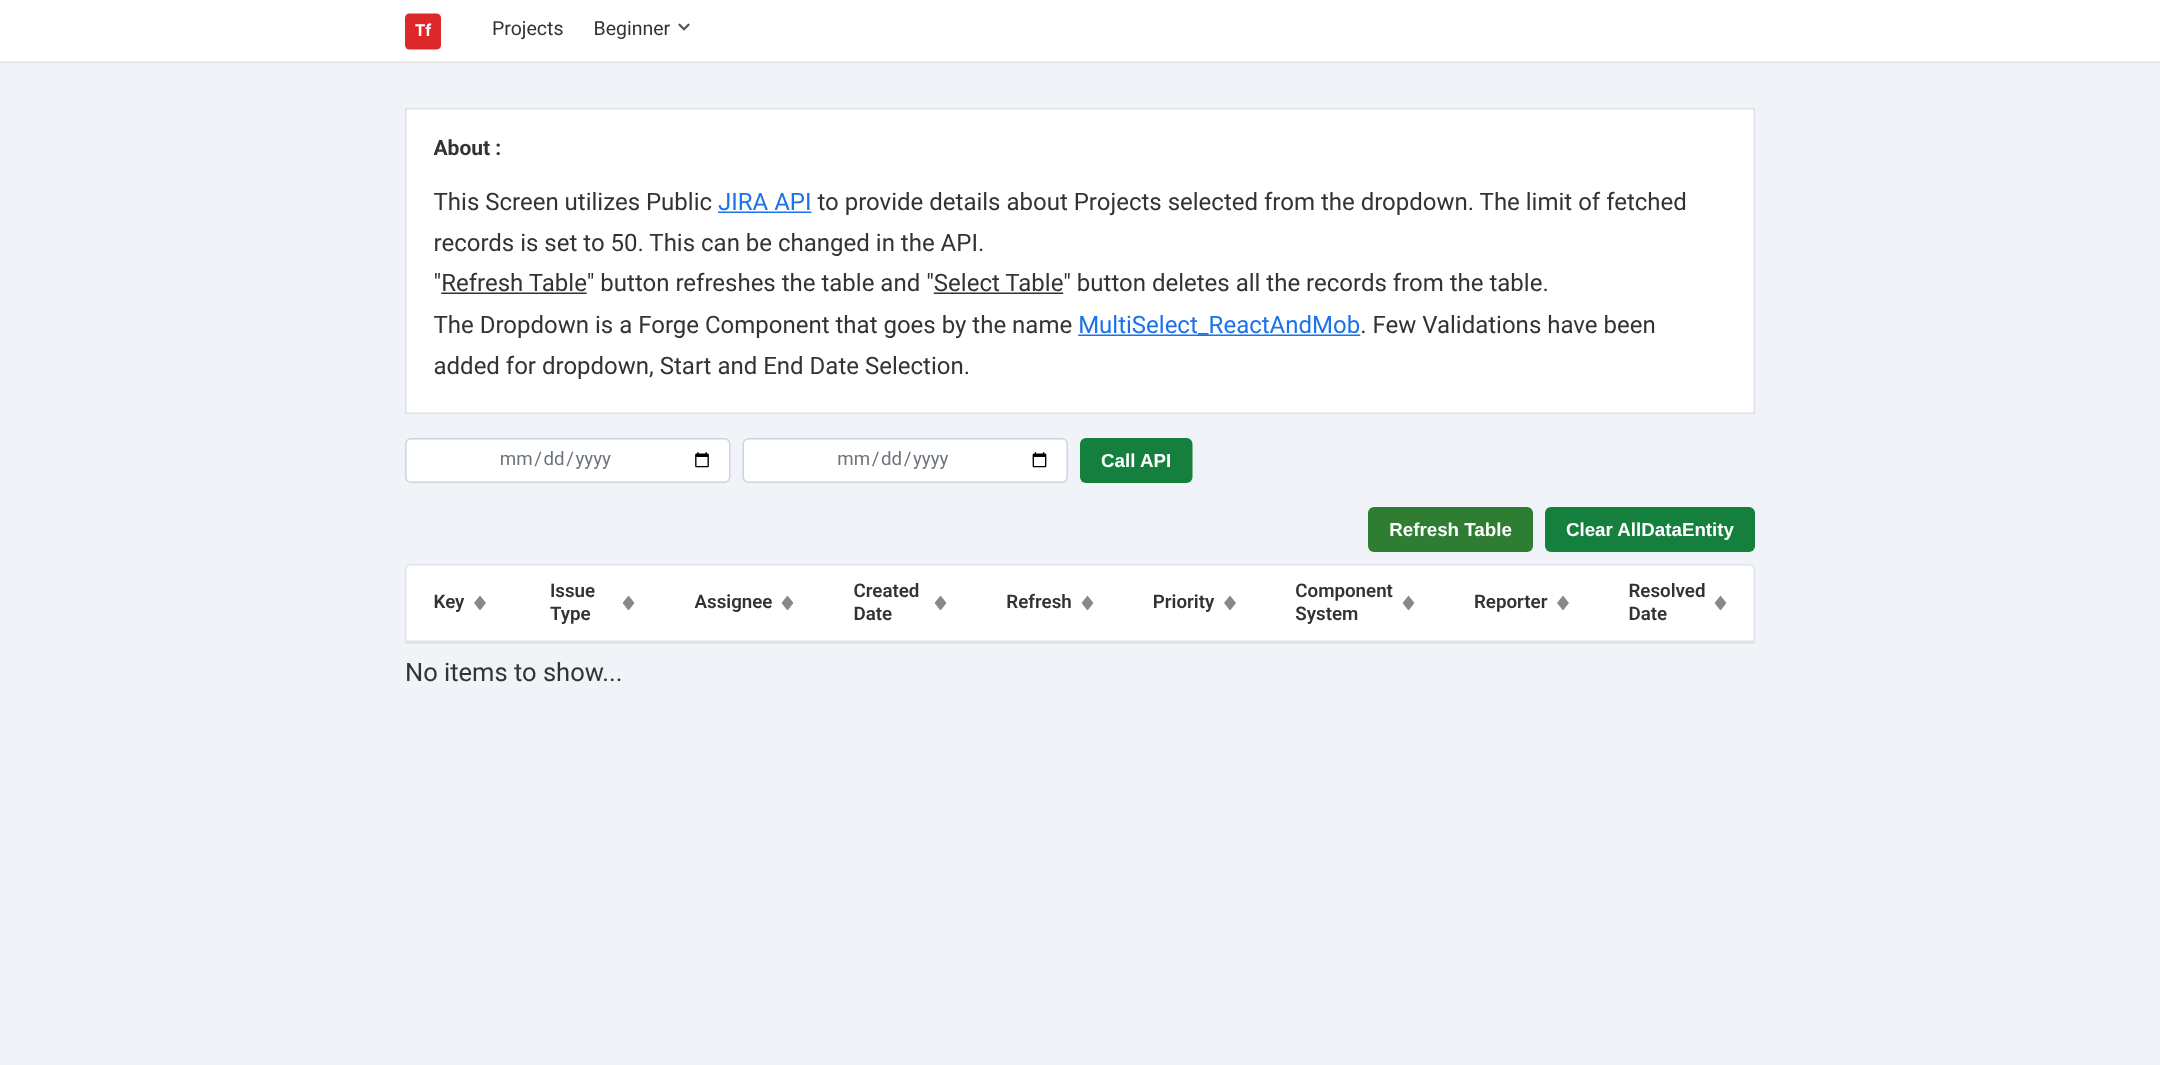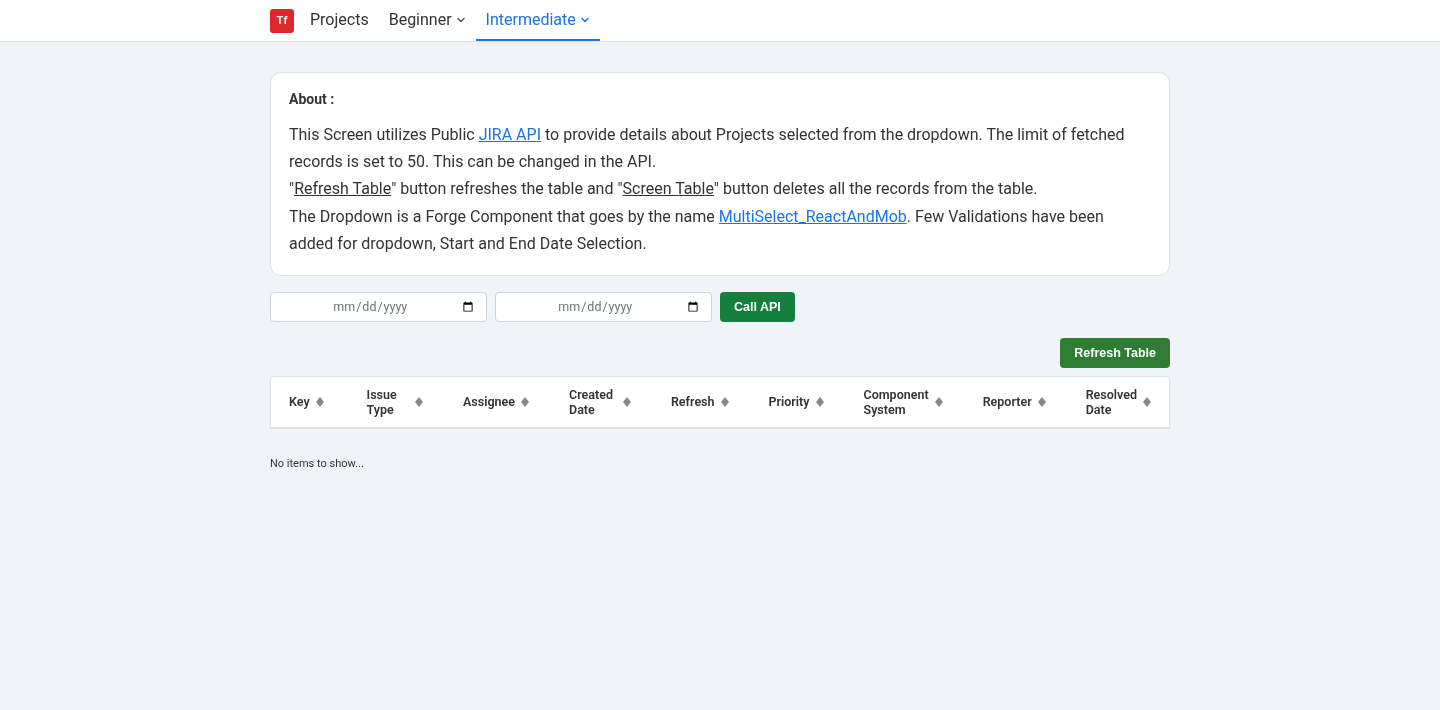--- a/index.html
+++ b/index.html
@@ -32,47 +32,47 @@
   width: 24px;
   height: 24px;
   background: #dc2828;
   border-radius: 3px;
   color: #fff;
   font-weight: 700;
   font-size: 11px;
   display: flex;
   align-items: center;
   justify-content: center;
-  margin-right: 6px;
+  margin-right: 24px;
 }
 .nav-item {
   display: flex;
   align-items: center;
   padding: 0 10px;
   height: 100%;
-  font-size: 16px;
+  font-size: 13px;
   color: #333;
   cursor: pointer;
   border-bottom: 2px solid transparent;
 }
 .nav-item.active {
   color: #1a73e8;
   border-bottom: 2px solid #1a73e8;
 }
 .nav-item .chevron {
   margin-left: 4px;
 }
 .content {
   width: 900px;
   margin: 30px auto 0;
 }
 .card {
   background: #fff;
   border: 1px solid #dee2e6;
-  border-radius: 11px;
+  border-radius: 0;
   padding: 18px;
   margin-bottom: 16px;
 }
 .about-title {
   font-weight: 700;
   font-size: 14px;
   margin-bottom: 14px;
 }
 .about-text {
   font-size: 16px;
@@ -163,22 +163,22 @@
 .th .sort {
   margin-left: 6px;
   display: inline-flex;
   flex-direction: column;
   line-height: 0;
 }
 .th .sort svg {
   display: block;
 }
 .empty-msg {
-  padding: 28px 0;
-  font-size: 11px;
+  padding: 10px 0;
+  font-size: 17px;
   color: #333;
 }
 .col-key { width: 68px; }
 .col-issuetype { width: 102px; }
 .col-assignee { width: 99px; }
 .col-created { width: 112px; }
 .col-status { width: 83px; }
 .col-priority { width: 85px; }
 .col-impacted { width: 135px; }
 .col-reporter { width: 100px; }
@@ -194,50 +194,43 @@
       <span>Projects</span>
     </div>
     <div class="nav-item">
       <span>Beginner</span>
       <span class="chevron">
         <svg width="10" height="10" viewBox="0 0 10 10">
             <path d="M2 3.5 L5 6.5 L8 3.5" stroke="#555" stroke-width="1.5" fill="none" stroke-linecap="round"></path>
           </svg>
       </span>
     </div>
-    <div class="nav-item active">
-      <span>Intermediate</span>
-      <span class="chevron">
-        <svg width="10" height="10" viewBox="0 0 10 10">
-            <path d="M2 3.5 L5 6.5 L8 3.5" stroke="#1a73e8" stroke-width="1.5" fill="none" stroke-linecap="round"></path>
-          </svg>
-      </span>
-    </div>
   </div>
 </div>
 
 <div class="content">
   <div class="card">
     <div class="about-title">About :</div>
     <div class="about-text">
       <span>This Screen utilizes Public </span><a href="#">JIRA API</a><span> to provide details about Projects selected from the dropdown. The limit of fetched records is set to 50. This can be changed in the API.</span><br>
-      <span>"</span><span class="udl">Refresh Table</span><span>" button refreshes the table and "</span><span class="udl">Screen Table</span><span>" button deletes all the records from the table.</span><br>
+      <span>"</span><span class="udl">Refresh Table</span><span>" button refreshes the table and "</span><span class="udl">Select Table</span><span>" button deletes all the records from the table.</span><br>
       <span>The Dropdown is a Forge Component that goes by the name </span><a href="#">MultiSelect_ReactAndMob</a><span>. Few Validations have been added for dropdown, Start and End Date Selection.</span>
     </div>
   </div>
 
 
   <div class="controls-row">
     <input type="date" class="date-input" placeholder="mm/dd/yyyy" style="">
     <input type="date" class="date-input" placeholder="mm/dd/yyyy" style="">
     <button class="btn btn-primary">Call API</button>
   </div>
 
   <div class="action-row">
     <button class="btn btn-green">Refresh Table</button>
+    <button class="btn btn-primary">Clear AllDataEntity</button>
   </div>
 
   <div class="table-wrap">
     <div class="table-header">
       <div class="th col-key">
         <span>Key</span>
         <span class="sort">
             <svg width="8" height="5">
               <path d="M0 5 L4 0 L8 5 Z" fill="#888"></path>
             </svg>

